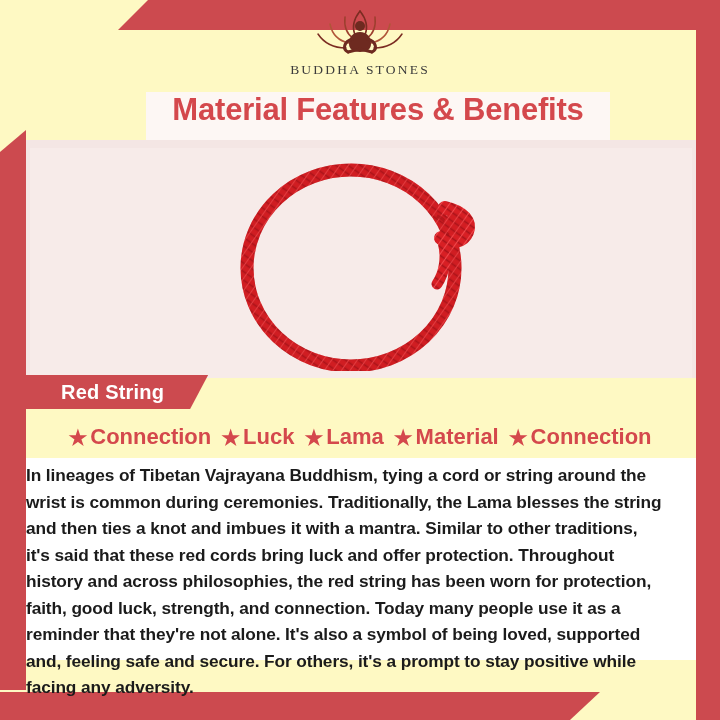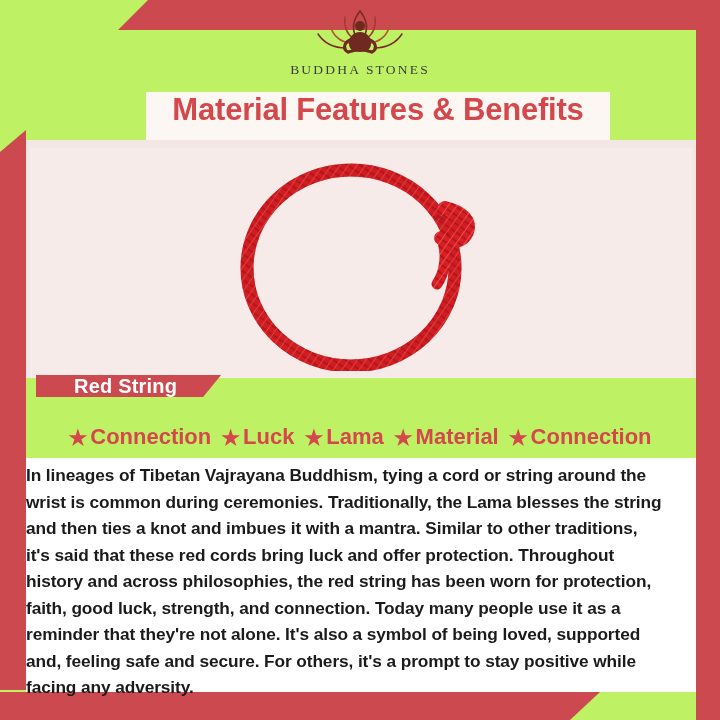--- a/index.html
+++ b/index.html
@@ -9,21 +9,21 @@
     height: 720px;
     font-family: "Liberation Sans", sans-serif;
     background: #faefec;
     overflow: hidden;
   }
 
   .poster {
     position: relative;
     width: 720px;
     height: 720px;
-    background: #bef264;
+    background: #fef9c3;
     overflow: hidden;
   }
 
   
   .frame-top {
     position: absolute;
     top: 0; left: 0;
     width: 720px; height: 30px;
     background: #cc4a4f;
     clip-path: polygon(148px 0, 720px 0, 720px 30px, 118px 30px);
@@ -100,22 +100,22 @@
     background: #f7ebe9;
     display: flex;
     align-items: center;
     justify-content: center;
   }
   .bracelet-svg { display: block; }
 
   
   .tag {
     position: absolute;
-    top: 375px; left: 36px;
-    height: 22px;
+    top: 375px; left: 23px;
+    height: 34px;
     padding: 0 44px 0 38px;
     background: #cc4a4f;
     display: flex;
     align-items: center;
     clip-path: polygon(0 0, 100% 0, calc(100% - 18px) 100%, 0 100%);
   }
   .tag-text {
     color: #ffffff;
     font-size: 20px;
     font-weight: bold;
@@ -145,21 +145,21 @@
   .benefit .star {
     font-size: 21px;
     line-height: 1;
     margin-right: 3px;
   }
 
   
   .body-panel {
     position: absolute;
     top: 458px; left: 26px;
-    width: 670px; height: 234px;
+    width: 670px; height: 202px;
     background: #ffffff;
     padding: 4px 30px 0 0;
   }
   .body-text {
     font-size: 17.3px;
     line-height: 26.5px;
     color: #1b1b1b;
     font-weight: 600;
     text-align: left;
     letter-spacing: -0.1px;

